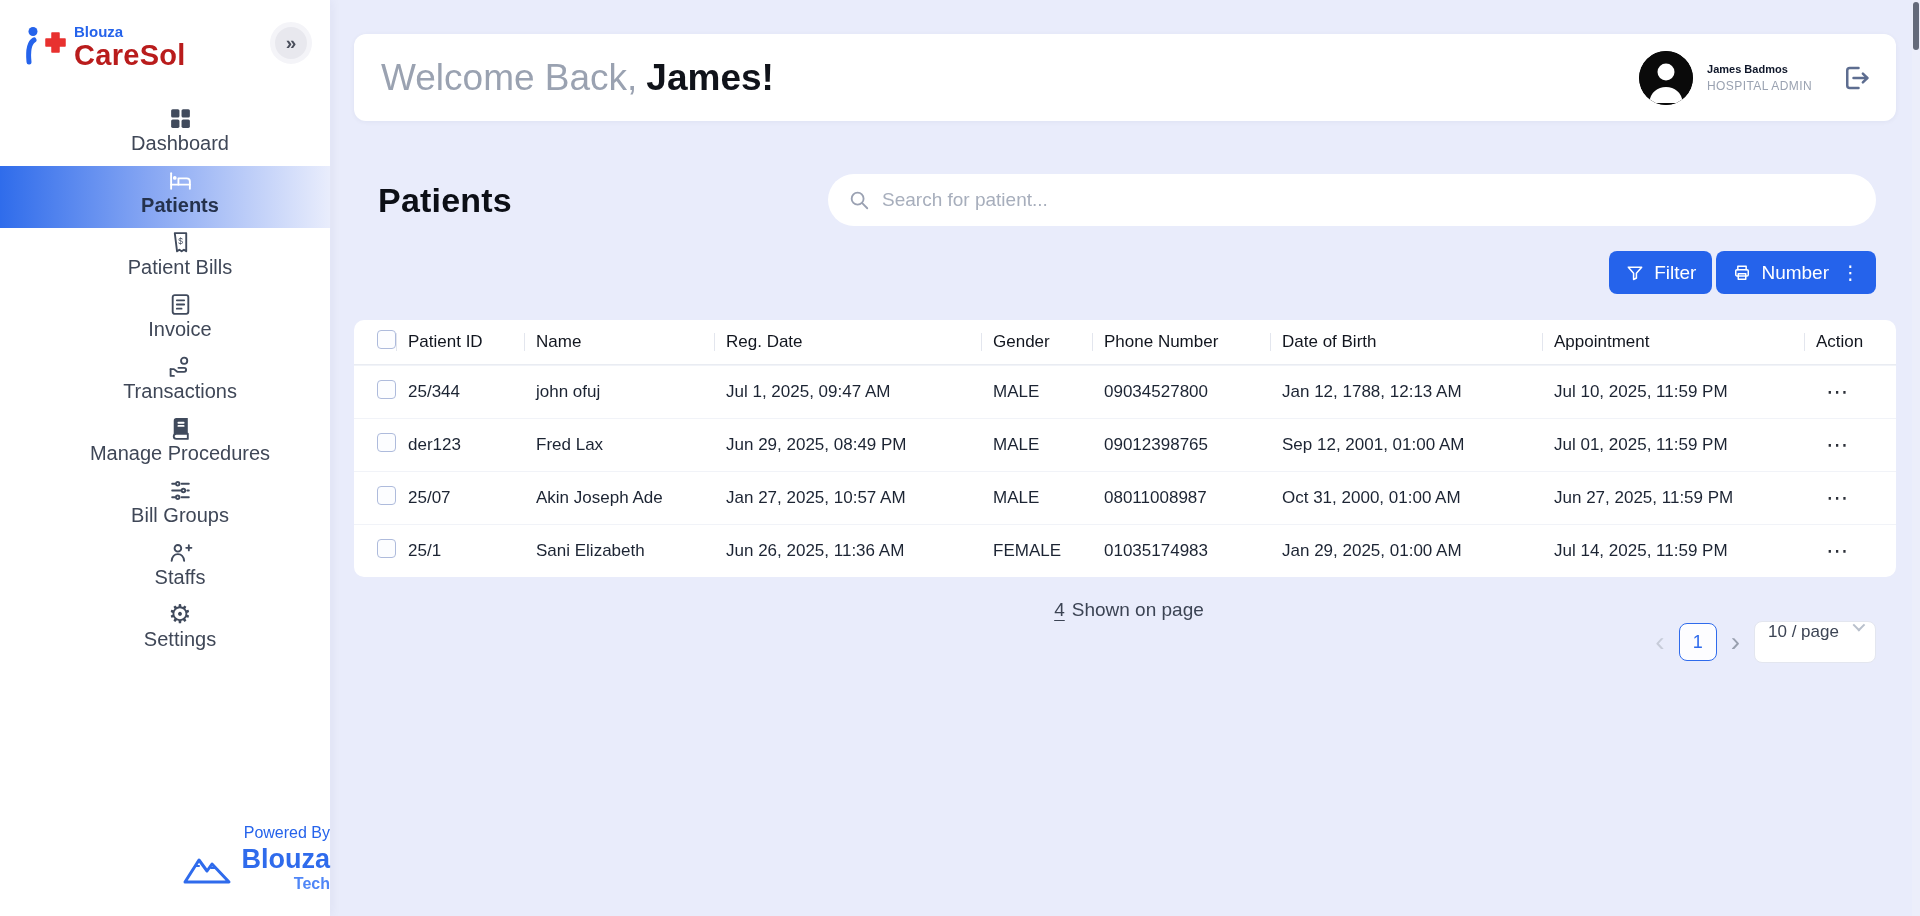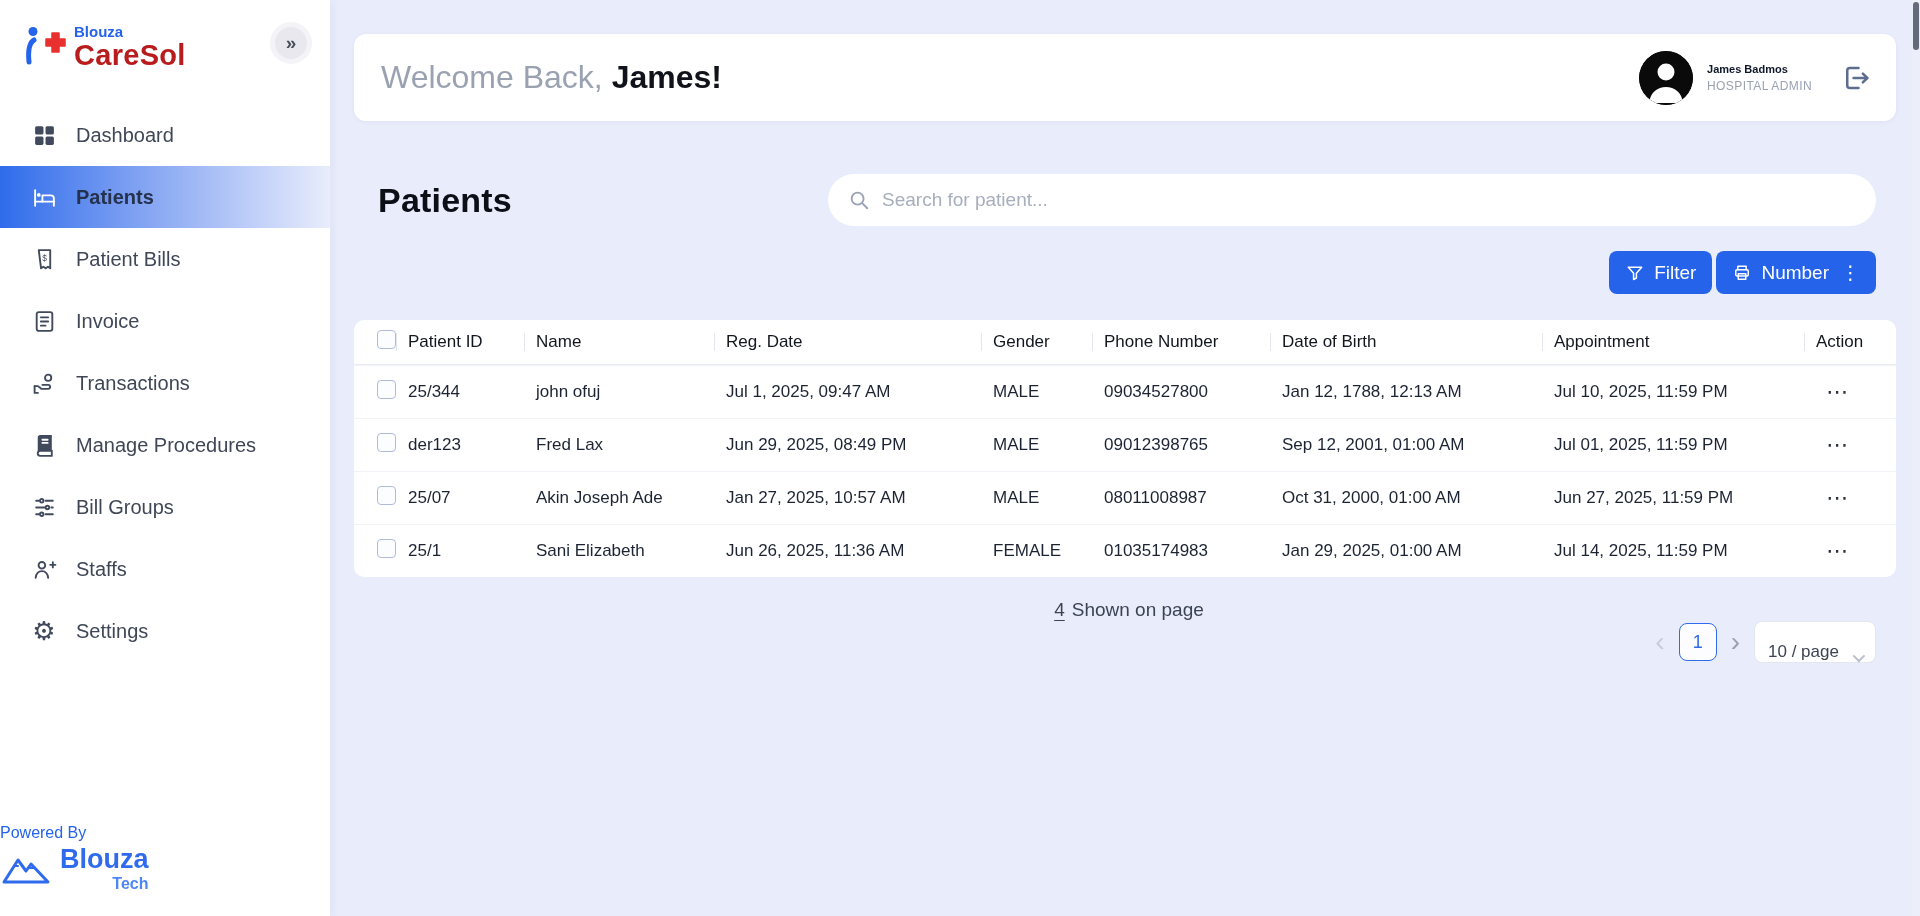--- a/index.html
+++ b/index.html
@@ -25,49 +25,49 @@
   .brand-bottom { color: #b91c1c; font-size: 29px; font-weight: 800; letter-spacing: .3px; }
   .collapse-btn {
     position: absolute; top: 22px; right: 18px;
     width: 42px; height: 42px; border-radius: 50%;
     background: #e8e8ee; border: 5px solid #f4f4f8;
     color: #4a4f5c; font-size: 19px; font-weight: 700;
     display: flex; align-items: center; justify-content: center; cursor: pointer;
   }
   .menu { margin-top: 34px; display: flex; flex-direction: column; }
   .menu-item {
-    height: 62px; display: flex; align-items: center; gap: 18px;
-    padding-left: 30px; font-size: 20px; color: #3f4757; cursor: pointer;
+    height: 62px; display: flex; align-items: center; 
+    padding-left: 30px; font-size: 20px; color: #3f4757; cursor: pointer; flex-direction: column;
   }
   .menu-item.active {
     background: linear-gradient(90deg, #2f6ceb 0%, #86a6f3 45%, #e9edfc 100%);
     color: #25324d; font-weight: 600;
   }
   .mi-icon { width: 28px; height: 28px; display: flex; align-items: center; justify-content: center; color: #404a5c; flex: none; }
   .menu-item.active .mi-icon { color: #fff; }
   .mi-icon svg { width: 25px; height: 25px; }
   .mi-glyph { font-size: 26px; line-height: 1; }
   .mi-label { white-space: nowrap; }
 
-  .powered { position: absolute; bottom: 24px; left: 0; right: 0; display: flex; flex-direction: column; align-items: flex-start; }
+  .powered { position: absolute; bottom: 24px; left: 0; right: 0; display: flex; flex-direction: column; align-items: flex-end; }
   .powered-label { color: #2563eb; font-size: 16px; margin-bottom: 4px; }
   .powered-logo { display: flex; align-items: center; gap: 8px; }
   .pb-text { display: flex; flex-direction: column; align-items: flex-end; line-height: 1; }
   .pb-brand { color: #2f6bec; font-size: 27px; font-weight: 800; }
   .pb-sub { color: #4f86f7; font-size: 16px; font-weight: 600; margin-top: 3px; }
 
   
   .main { flex: 1; height: 100%; padding: 34px 24px 0 24px; position: relative; }
 
   .welcome-card {
     background: #fff; border-radius: 12px; height: 87px;
     display: flex; align-items: center; justify-content: space-between;
     padding: 0 24px 0 27px; box-shadow: 0 1px 5px rgba(20,30,80,.05);
   }
-  .welcome-text { font-size: 32px; }
+  .welcome-text { font-size: 37px; }
   .welcome-prefix { color: #9aa2b1; }
   .welcome-name { color: #10131a; font-weight: 800; margin-left: 9px; }
   .user-box { display: flex; align-items: center; }
   .avatar { width: 54px; height: 54px; border-radius: 50%; background: #0a0a0a; overflow: hidden; flex: none; }
   .user-meta { display: flex; flex-direction: column; margin-left: 14px; }
   .user-name { font-size: 11px; font-weight: 800; color: #0f172a; }
   .user-role { font-size: 12px; color: #9aa2b1; letter-spacing: .4px; margin-top: 4px; }
   .logout-btn { margin-left: 28px; width: 32px; height: 32px; display: flex; align-items: center; justify-content: center; cursor: pointer; background: none; border: none; }
 
   .page-head { margin-top: 53px; display: flex; align-items: center; }
@@ -116,21 +116,21 @@
   .pager { margin-left: auto; display: flex; align-items: center; gap: 14px; margin-right: 20px; }
   .pg-arrow { font-size: 28px; line-height: 1; color: #c7ccd9; cursor: pointer; background: none; border: none; font-family: inherit; }
   .pg-arrow.next { color: #99a0af; }
   .pg-page {
     width: 38px; height: 38px; border: 1.5px solid #2f6bec; border-radius: 8px;
     color: #2f6bec; display: flex; align-items: center; justify-content: center;
     font-size: 18px; background: #fdfdff; cursor: pointer;
   }
   .page-size {
     height: 42px; min-width: 122px; background: #fff; border: 1px solid #e3e6ef; border-radius: 8px;
-    display: flex; align-items: flex-end; justify-content: space-between;
+    display: flex; align-items: flex-start; justify-content: space-between;
     padding: 0 13px; font-size: 17px; color: #3c4454; cursor: pointer; gap: 4px;
   }
   .chev { width: 9px; height: 9px; border-right: 2px solid #b9c0cc; border-bottom: 2px solid #b9c0cc; transform: rotate(45deg) translateY(-2px); }
 
   
   .scroll-strip { position: fixed; top: 0; right: 0; width: 8px; height: 100%; background: #eceefa; }
   .scroll-thumb { position: absolute; top: 2px; right: 1px; width: 6px; height: 48px; background: #646a7a; border-radius: 3px; }
 </style>
 </head>
 <body>

